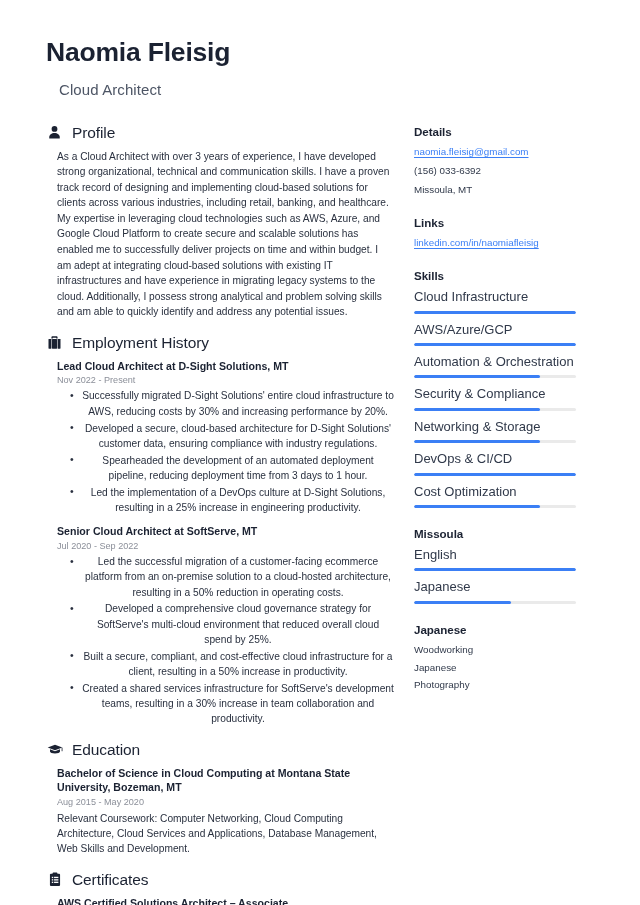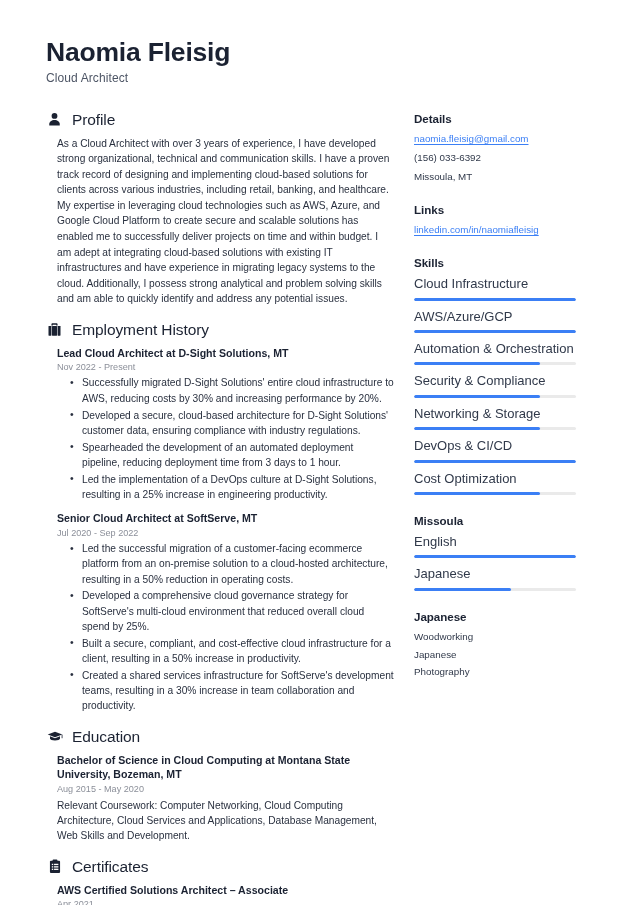--- a/index.html
+++ b/index.html
@@ -28,24 +28,24 @@
   .header { margin-bottom: 26px; }
   .full-name {
     font-size: 26.5px;
     font-weight: bold;
     letter-spacing: -0.2px;
     color: #1b2232;
     line-height: 1.12;
     margin: 0 0 3px 0;
   }
   .job-title {
-    font-size: 12px;
+    font-size: 15px;
     color: #4d5565;
     letter-spacing: 0.1px;
-    margin: 0;
+    margin: 13px;
   }
 
   
   .columns {
     display: flex;
     align-items: flex-start;
   }
   .col-main {
     width: 368px;
     flex: 0 0 368px;
@@ -112,20 +112,21 @@
   .entry-desc {
     font-size: 10.2px;
     line-height: 1.5;
     color: #29303f;
     margin: 3px 0 0 0;
   }
   ul.bullets {
     margin: 2px 0 0 0;
     padding-left: 24px;
     list-style: none;
+    text-align: center;
   }
   ul.bullets li {
     position: relative;
     font-size: 10.2px;
     line-height: 1.5;
     color: #29303f;
     margin-bottom: 1.5px;
     padding-left: 1px;
   }
   ul.bullets li::before {

